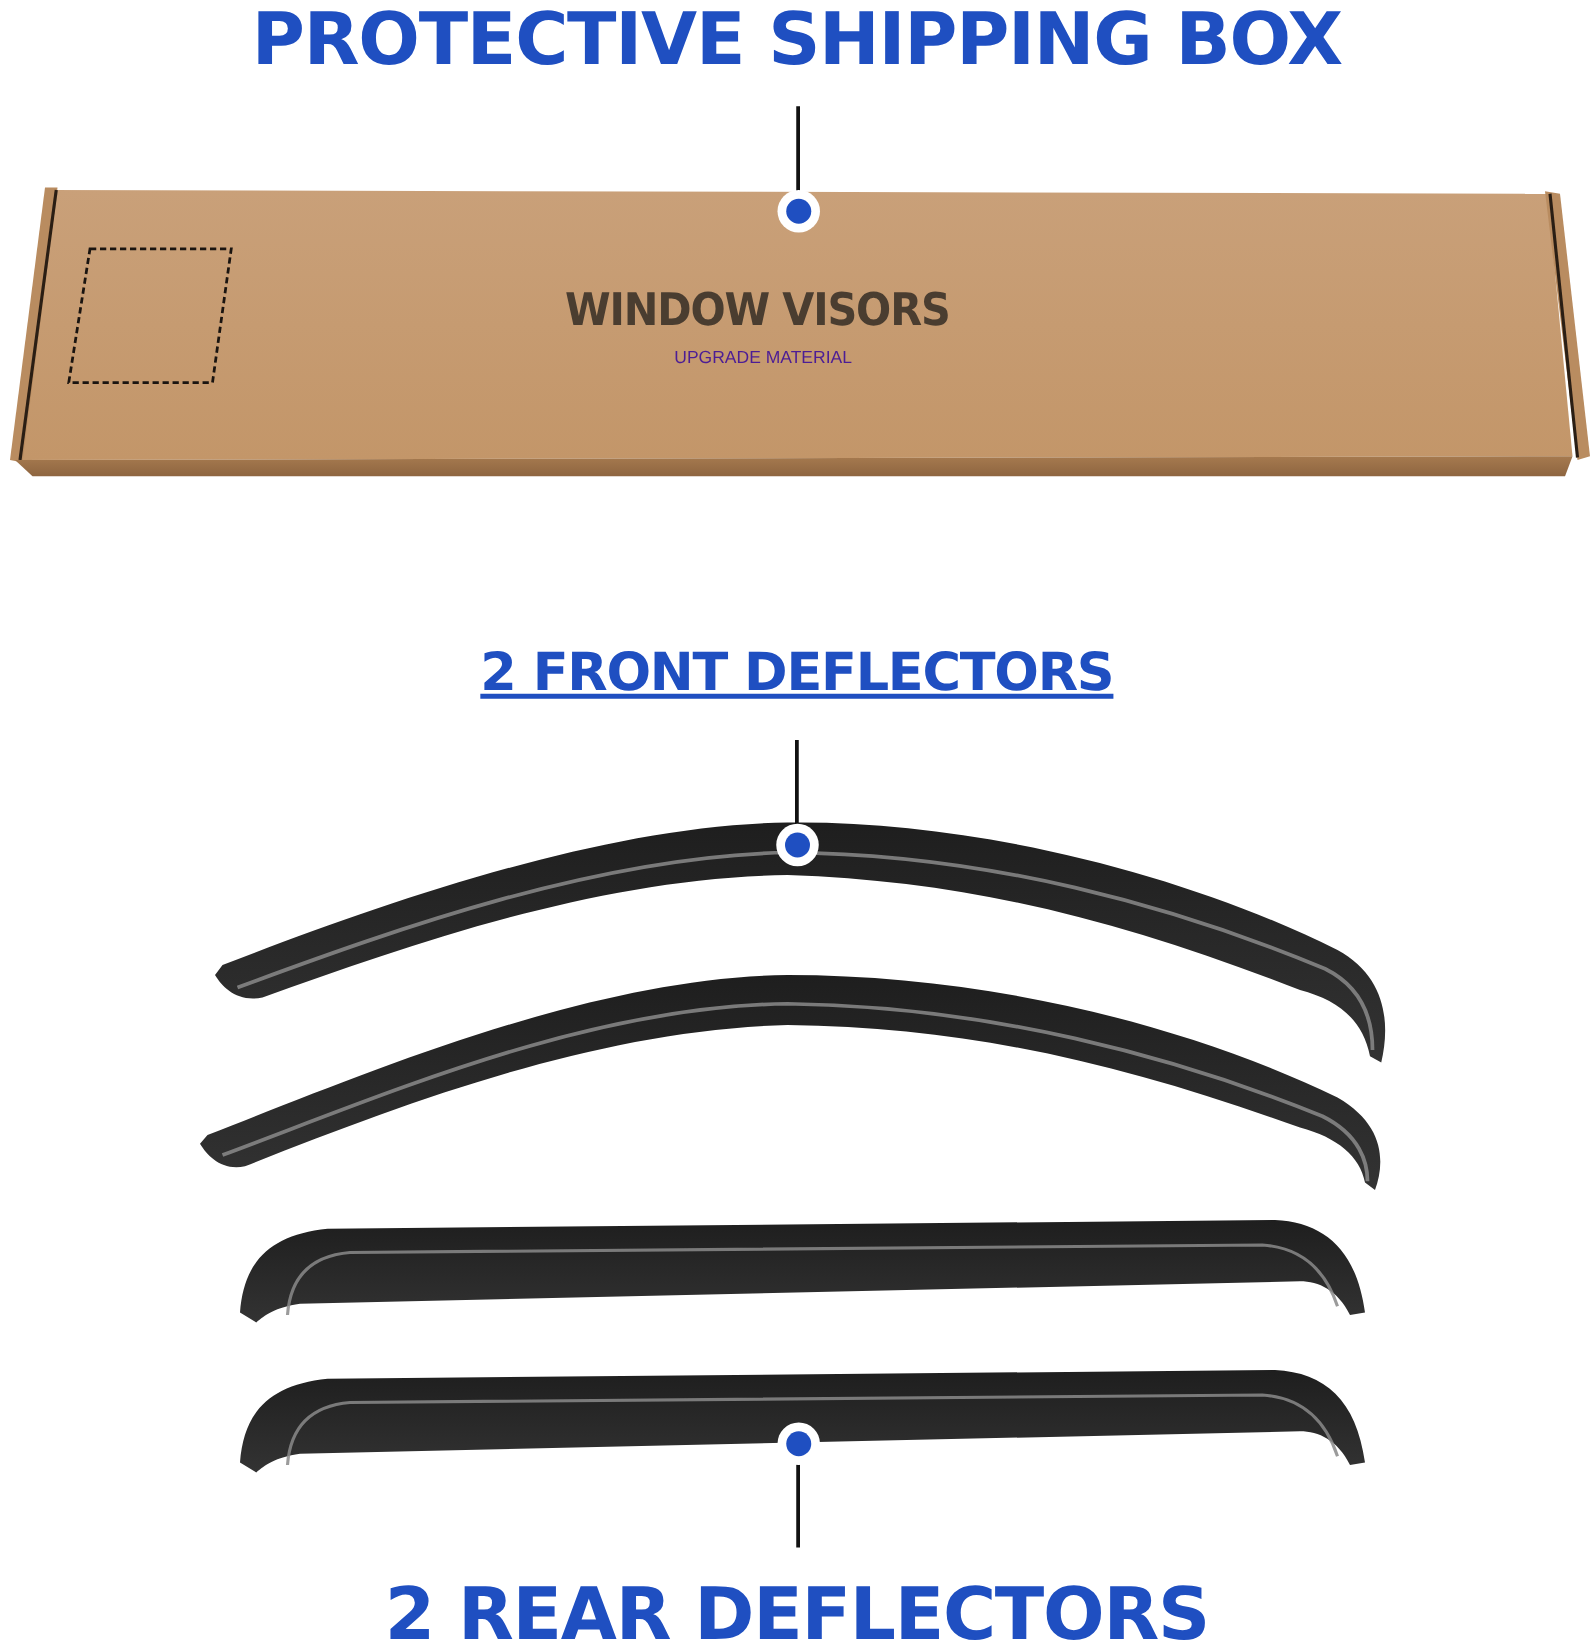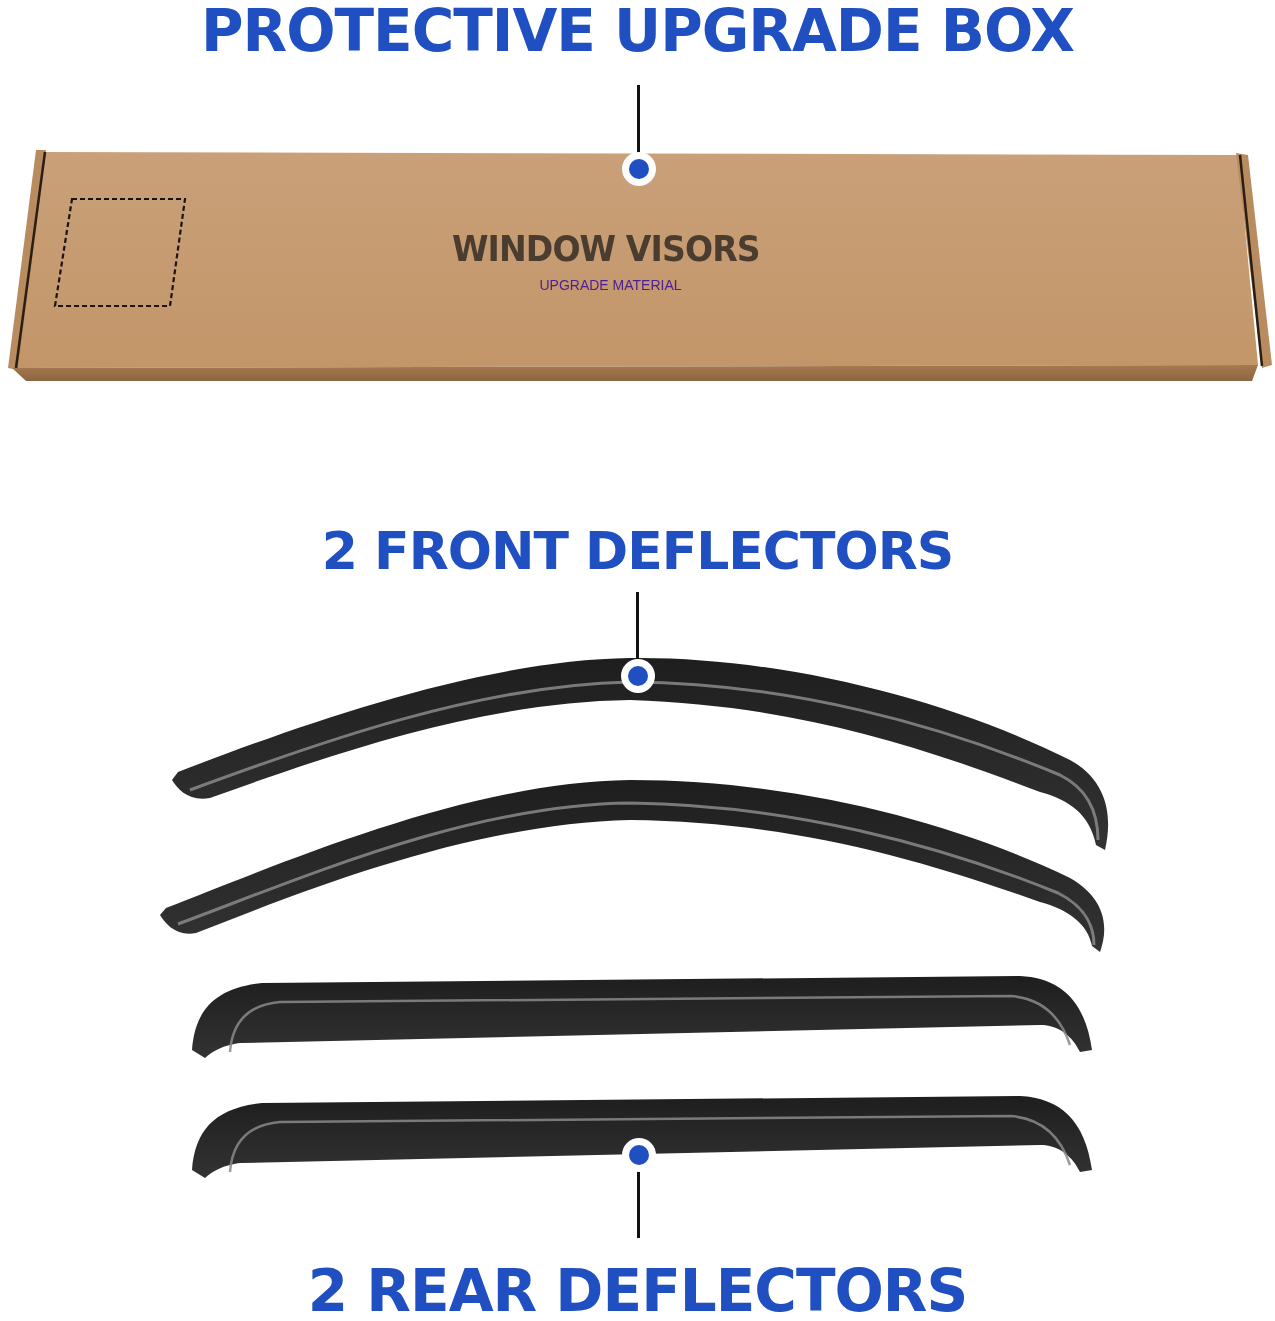--- a/index.html
+++ b/index.html
@@ -3,21 +3,21 @@
 <meta charset="utf-8">
 <style>
   html, body { margin: 0; padding: 0; background: #ffffff; }
   body { width: 1275px; height: 1321px; position: relative; overflow: hidden; font-family: "Liberation Sans", sans-serif; }
   .heading {
     position: absolute; left: 0; width: 1275px; text-align: center;
     color: #1f4fc1; font-family: "DejaVu Sans", sans-serif; font-weight: bold;
     letter-spacing: -1px; white-space: nowrap;
   }
   #h-box { top: 0px; font-size: 58px; line-height: 62px; transform: scaleX(1.0); }
-  #h-front { top: 518px; font-size: 52px; line-height: 66px; }
+  #h-front { top: 505px; font-size: 42px; line-height: 66px; text-decoration: underline; }
   #h-rear { top: 1258px; font-size: 58px; line-height: 66px; }
   .marker {
     position: absolute; width: 34px; height: 34px; border-radius: 50%;
     background: #ffffff; box-sizing: border-box;
     display: flex; align-items: center; justify-content: center;
   }
   .marker .dot { width: 20px; height: 20px; border-radius: 50%; background: #1f4fc1; }
   .box-title {
     position: absolute; left: 452px; top: 228px; width: 320px; text-align: center;
     font-family: "DejaVu Sans", sans-serif; font-weight: bold; font-size: 36px;
@@ -26,21 +26,21 @@
   }
   .box-sub {
     position: absolute; left: 528px; top: 277px; width: 165px; text-align: center;
     font-family: "Liberation Sans", sans-serif; font-size: 14px; color: #4c1d95; white-space: nowrap;
   }
   svg { position: absolute; left: 0; top: 0; }
 </style>
 </head>
 <body>
 
-<div id="h-box" class="heading">PROTECTIVE UPGRADE BOX</div>
+<div id="h-box" class="heading">PROTECTIVE SHIPPING BOX</div>
 <div id="h-front" class="heading">2 FRONT DEFLECTORS</div>
 <div id="h-rear" class="heading">2 REAR DEFLECTORS</div>
 
 <svg width="1275" height="1321" viewBox="0 0 1275 1321">
   <defs>
     <linearGradient id="boxTop" x1="0" y1="0" x2="0" y2="1">
       <stop offset="0" stop-color="#c9a079"></stop>
       <stop offset="1" stop-color="#c39669"></stop>
     </linearGradient>
     <linearGradient id="boxFront" x1="0" y1="0" x2="0" y2="1">

